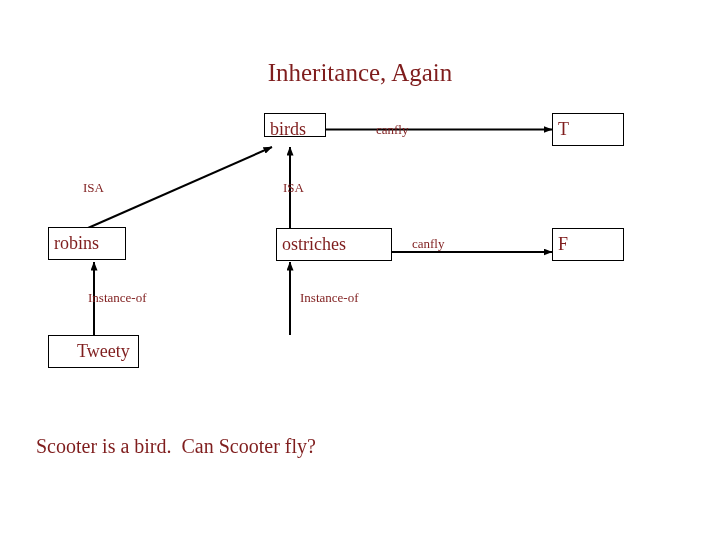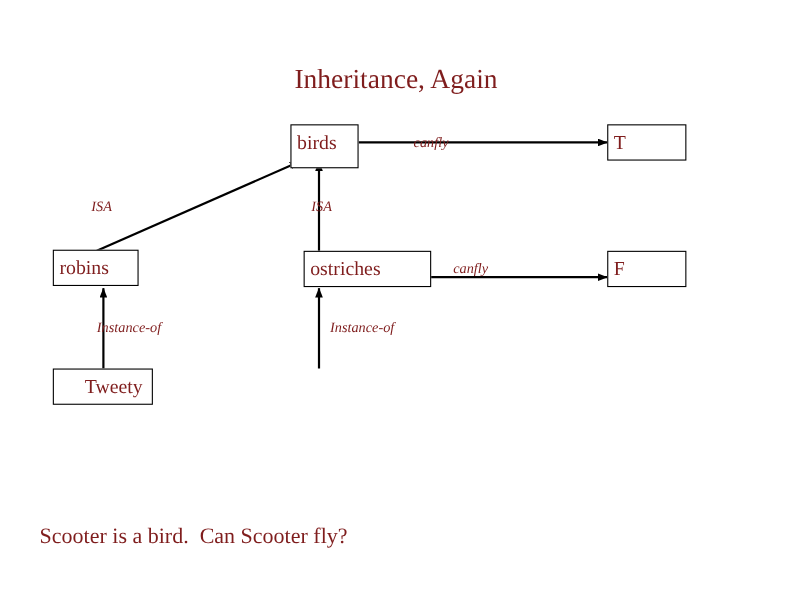--- a/index.html
+++ b/index.html
@@ -37,32 +37,31 @@
     border: 1px solid #000000;
     background: #ffffff;
     font-size: 18px;
     line-height: 31px;
     padding-left: 5px;
     white-space: pre;
     font-family: "Liberation Serif", "DejaVu Serif", serif;
     z-index: 3;
   }
 
-  .node-birds     { left: 264px; top: 113px; width: 62px;  height: 40px; }
+  .node-birds     { left: 264px; top: 113px; width: 62px;  height: 24px; }
   .node-truth     { left: 552px; top: 113px; width: 72px;  height: 33px; }
   .node-robins    { left: 48px;  top: 227px; width: 78px;  height: 33px; }
   .node-ostriches { left: 276px; top: 228px; width: 116px; height: 33px; }
   .node-false     { left: 552px; top: 228px; width: 72px;  height: 33px; }
   .node-tweety    { left: 48px;  top: 335px; width: 91px;  height: 33px; padding-left: 28px; }
   .node-richy     { left: 264px; top: 335px; width: 84px;  height: 33px; }
 
   
   .edge-label {
     position: absolute;
-    font-style: italic;
     font-size: 13px;
     line-height: 15px;
     white-space: pre;
     font-family: "Liberation Serif", "DejaVu Serif", serif;
     z-index: 4;
   }
   .lbl-canfly-top    { left: 376px; top: 122px; }
   .lbl-canfly-bottom { left: 412px; top: 236px; }
   .lbl-isa-left      { left: 83px;  top: 180px; }
   .lbl-isa-right     { left: 283px; top: 180px; }
@@ -81,21 +80,20 @@
 
   
   .caption {
     position: absolute;
     left: 36px;
     top: 434px;
     font-size: 20px;
     line-height: 25px;
     white-space: pre;
     font-family: "Liberation Serif", "DejaVu Serif", serif;
-    margin-top: 42px;
   }
 </style>
 </head>
 <body>
 
 <div id="slide">
 
   <div class="title">Inheritance, Again</div>
 
   <svg class="edges" viewBox="0 0 720 540" width="720" height="540" aria-hidden="true">

